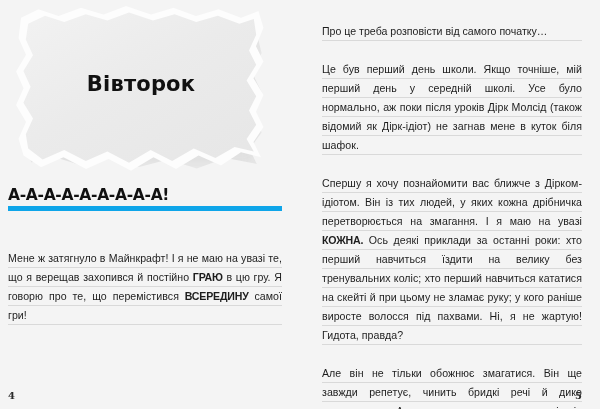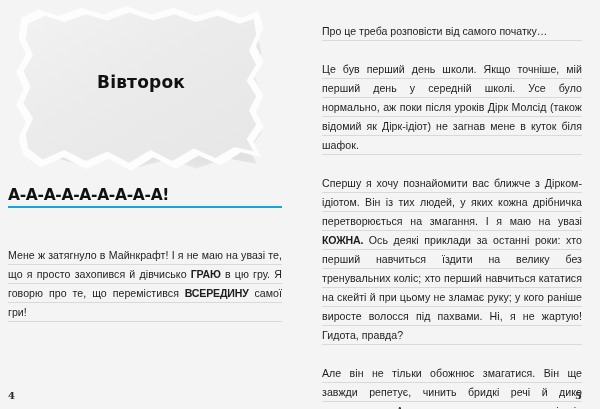--- a/index.html
+++ b/index.html
@@ -86,35 +86,35 @@
       3% 87%, 2% 78%, 5% 68%, 1% 58%, 4% 48%, 1% 38%, 5% 28%, 2% 18%
     );
   }
   .note-title {
     position: absolute;
     left: 0; right: 0;
     top: 66px;
     text-align: center;
     font-family: "DejaVu Sans", sans-serif;
     font-weight: 700;
-    font-size: 17px;
+    font-size: 21px;
     letter-spacing: .2px;
     color: #111;
   }
 
   
   .heading {
     font-family: "DejaVu Sans", sans-serif;
     font-weight: 700;
     font-size: 15.5px;
     letter-spacing: -0.3px;
     line-height: 20px;
     margin: 0;
     padding-bottom: 1px;
-    border-bottom: 2px solid #0ea5e9;
+    border-bottom: 5px solid #0ea5e9;
     color: #111;
   }
 
   .para {
     margin: 0;
     font-size: 10.6px;
     line-height: 19px;
     text-align: justify;
     color: #1d1d1d;
     background-image: linear-gradient(to bottom, transparent calc(100% - 1px), #d9d9d9 calc(100% - 1px));
@@ -166,21 +166,21 @@
       </div>
     </div>
 
     <h1 class="heading">А-А-А-А-А-А-А-А-А!</h1>
 
     <div class="gap"></div>
 
 
     <div class="gap"></div>
 
-    <p class="para" id="left-p2"><span>Мене ж затягнуло в Майнкрафт! І я не маю на увазі те, що я просто захопився й дівчисько </span><b>ГРАЮ</b><span> в цю гру. Я говорю про те, що перемістився </span><b>ВСЕРЕДИНУ</b><span> самої гри!</span></p>
+    <p class="para" id="left-p2"><span>Мене ж затягнуло в Майнкрафт! І я не маю на увазі те, що я верещав захопився й постійно </span><b>ГРАЮ</b><span> в цю гру. Я говорю про те, що перемістився </span><b>ВСЕРЕДИНУ</b><span> самої гри!</span></p>
 
     <div class="gap"></div>
 
     <div class="folio folio-left">4</div>
   </div>
 
   <div class="page page-right">
 
     <div class="gap-sm" style="height:22px"></div>
 

